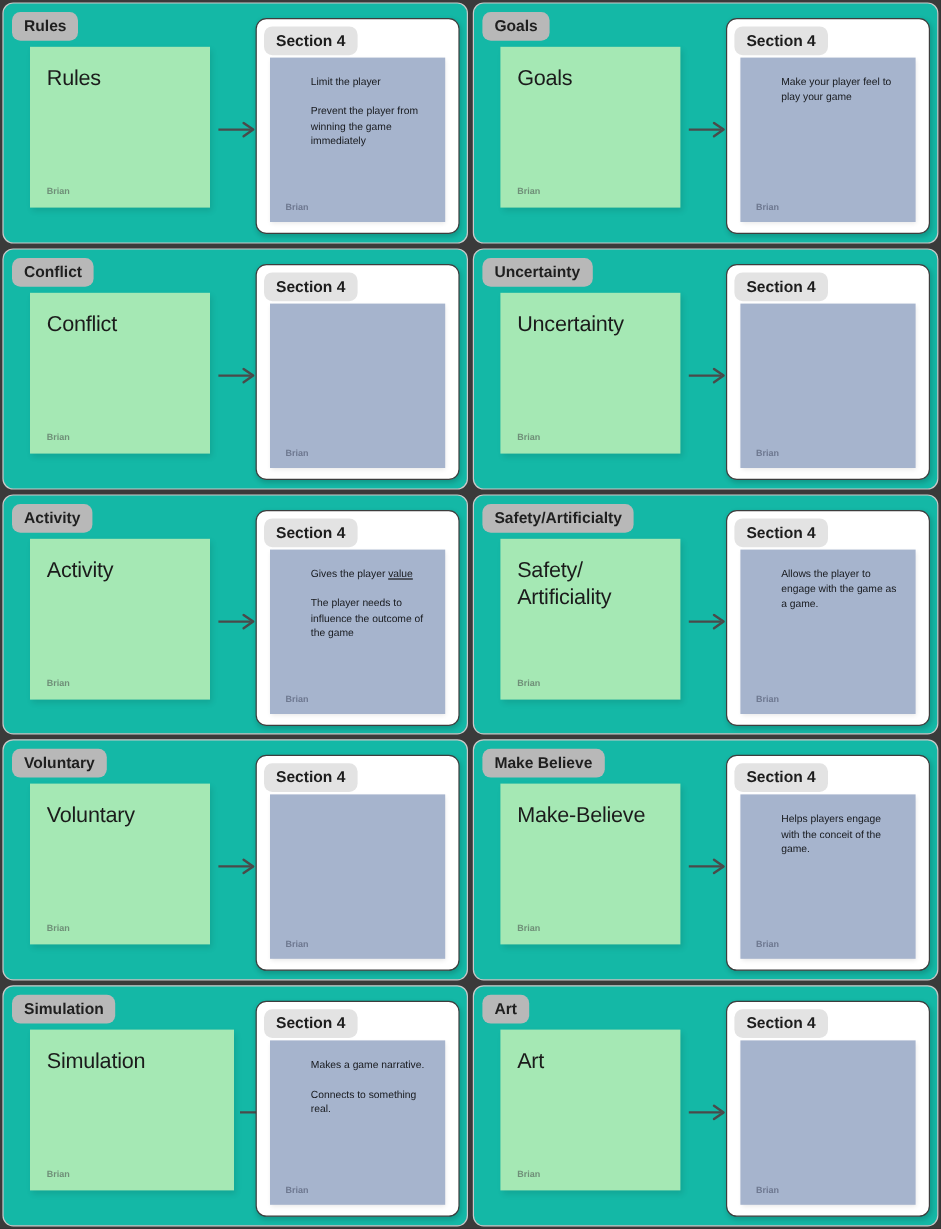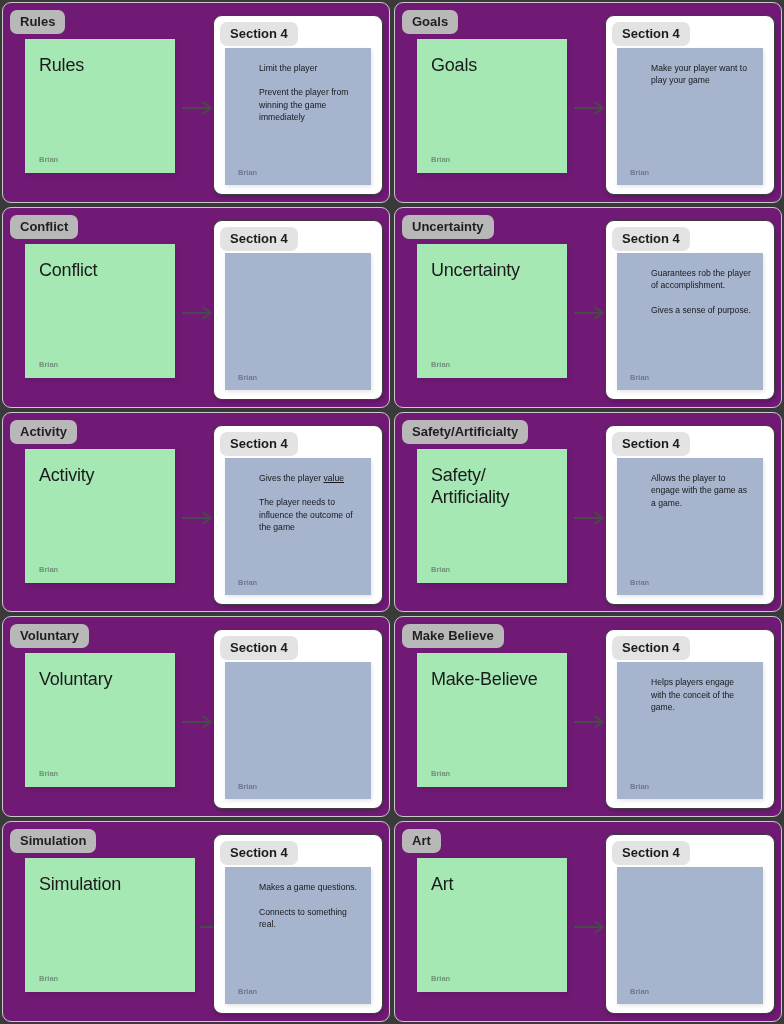--- a/index.html
+++ b/index.html
@@ -21,21 +21,21 @@
     grid-template-columns: 392px 392px;
     grid-template-rows: repeat(5, 204.8px);
     background: #3a3a3a;
     box-sizing: border-box;
   }
 
   
   .cell {
     position: relative;
     box-sizing: border-box;
-    background: #701a75;
+    background: #14b8a6;
     border: 1px solid #c9c9c9;
     border-radius: 9px;
     margin: 2px;
     overflow: hidden;
   }
 
   
   .cell-header {
     position: absolute;
     top: 7px;
@@ -185,21 +185,21 @@
       <div class="arrow">
         <svg width="34" height="14" viewBox="0 0 34 14" xmlns="http://www.w3.org/2000/svg">
           <line x1="1" y1="7" x2="28" y2="7" stroke="#4a4a4a" stroke-width="2"></line>
           <polyline points="22,1.5 30,7 22,12.5" fill="none" stroke="#4a4a4a" stroke-width="2" stroke-linecap="round" stroke-linejoin="round"></polyline>
         </svg>
       </div>
       <div class="section-card">
         <div class="section-pill">Section 4</div>
         <div class="note-blue">
           <div class="blue-body">
-            <p>Make your player want to play your game</p>
+            <p>Make your player feel to play your game</p>
           </div>
           <div class="note-author">Brian</div>
         </div>
       </div>
     </div>
     <div class="cell">
       <div class="cell-header">Conflict</div>
       <div class="note-green">
         <div class="note-title">Conflict</div>
         <div class="note-author">Brian</div>
@@ -225,24 +225,20 @@
       </div>
       <div class="arrow">
         <svg width="34" height="14" viewBox="0 0 34 14" xmlns="http://www.w3.org/2000/svg">
           <line x1="1" y1="7" x2="28" y2="7" stroke="#4a4a4a" stroke-width="2"></line>
           <polyline points="22,1.5 30,7 22,12.5" fill="none" stroke="#4a4a4a" stroke-width="2" stroke-linecap="round" stroke-linejoin="round"></polyline>
         </svg>
       </div>
       <div class="section-card">
         <div class="section-pill">Section 4</div>
         <div class="note-blue">
-          <div class="blue-body">
-            <p>Guarantees rob the player of accomplishment.</p>
-            <p>Gives a sense of purpose.</p>
-          </div>
           <div class="note-author">Brian</div>
         </div>
       </div>
     </div>
     <div class="cell">
       <div class="cell-header">Activity</div>
       <div class="note-green">
         <div class="note-title">Activity</div>
         <div class="note-author">Brian</div>
       </div>
@@ -335,21 +331,21 @@
       <div class="arrow">
         <svg width="34" height="14" viewBox="0 0 34 14" xmlns="http://www.w3.org/2000/svg">
           <line x1="1" y1="7" x2="28" y2="7" stroke="#4a4a4a" stroke-width="2"></line>
           <polyline points="22,1.5 30,7 22,12.5" fill="none" stroke="#4a4a4a" stroke-width="2" stroke-linecap="round" stroke-linejoin="round"></polyline>
         </svg>
       </div>
       <div class="section-card">
         <div class="section-pill">Section 4</div>
         <div class="note-blue">
           <div class="blue-body">
-            <p>Makes a game questions.</p>
+            <p>Makes a game narrative.</p>
             <p>Connects to something real.</p>
           </div>
           <div class="note-author">Brian</div>
         </div>
       </div>
     </div>
     <div class="cell">
       <div class="cell-header">Art</div>
       <div class="note-green">
         <div class="note-title">Art</div>

